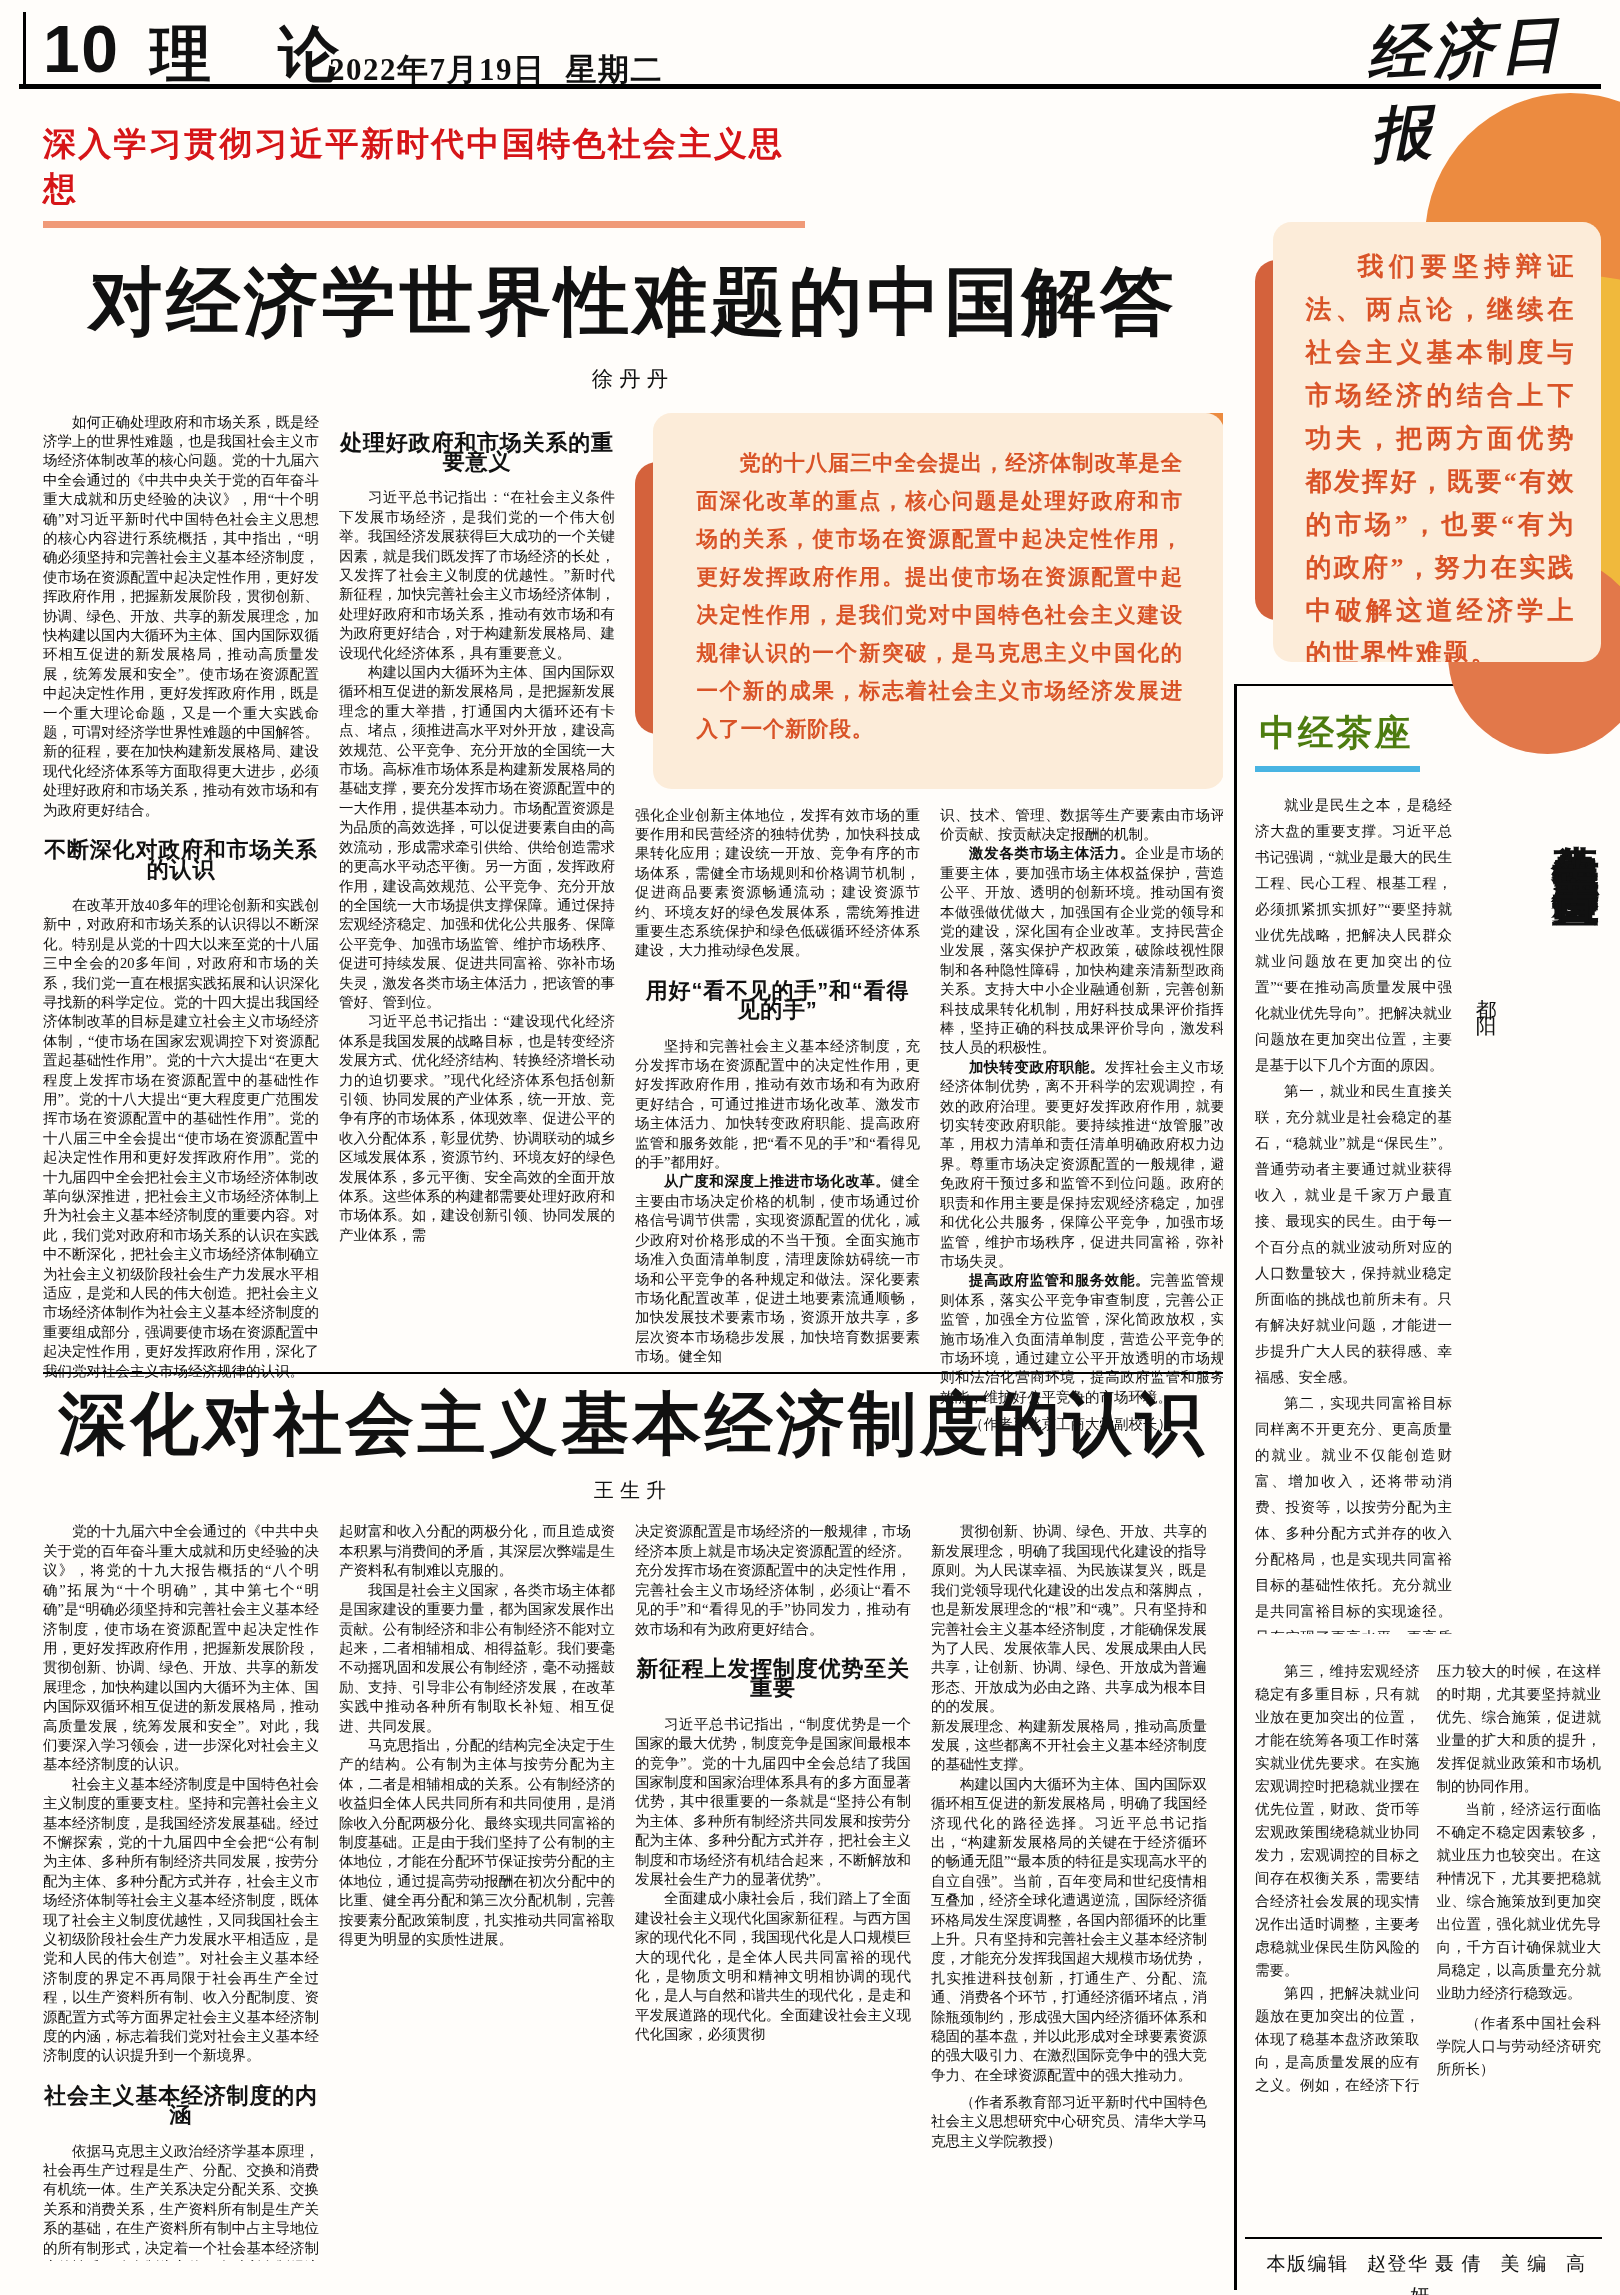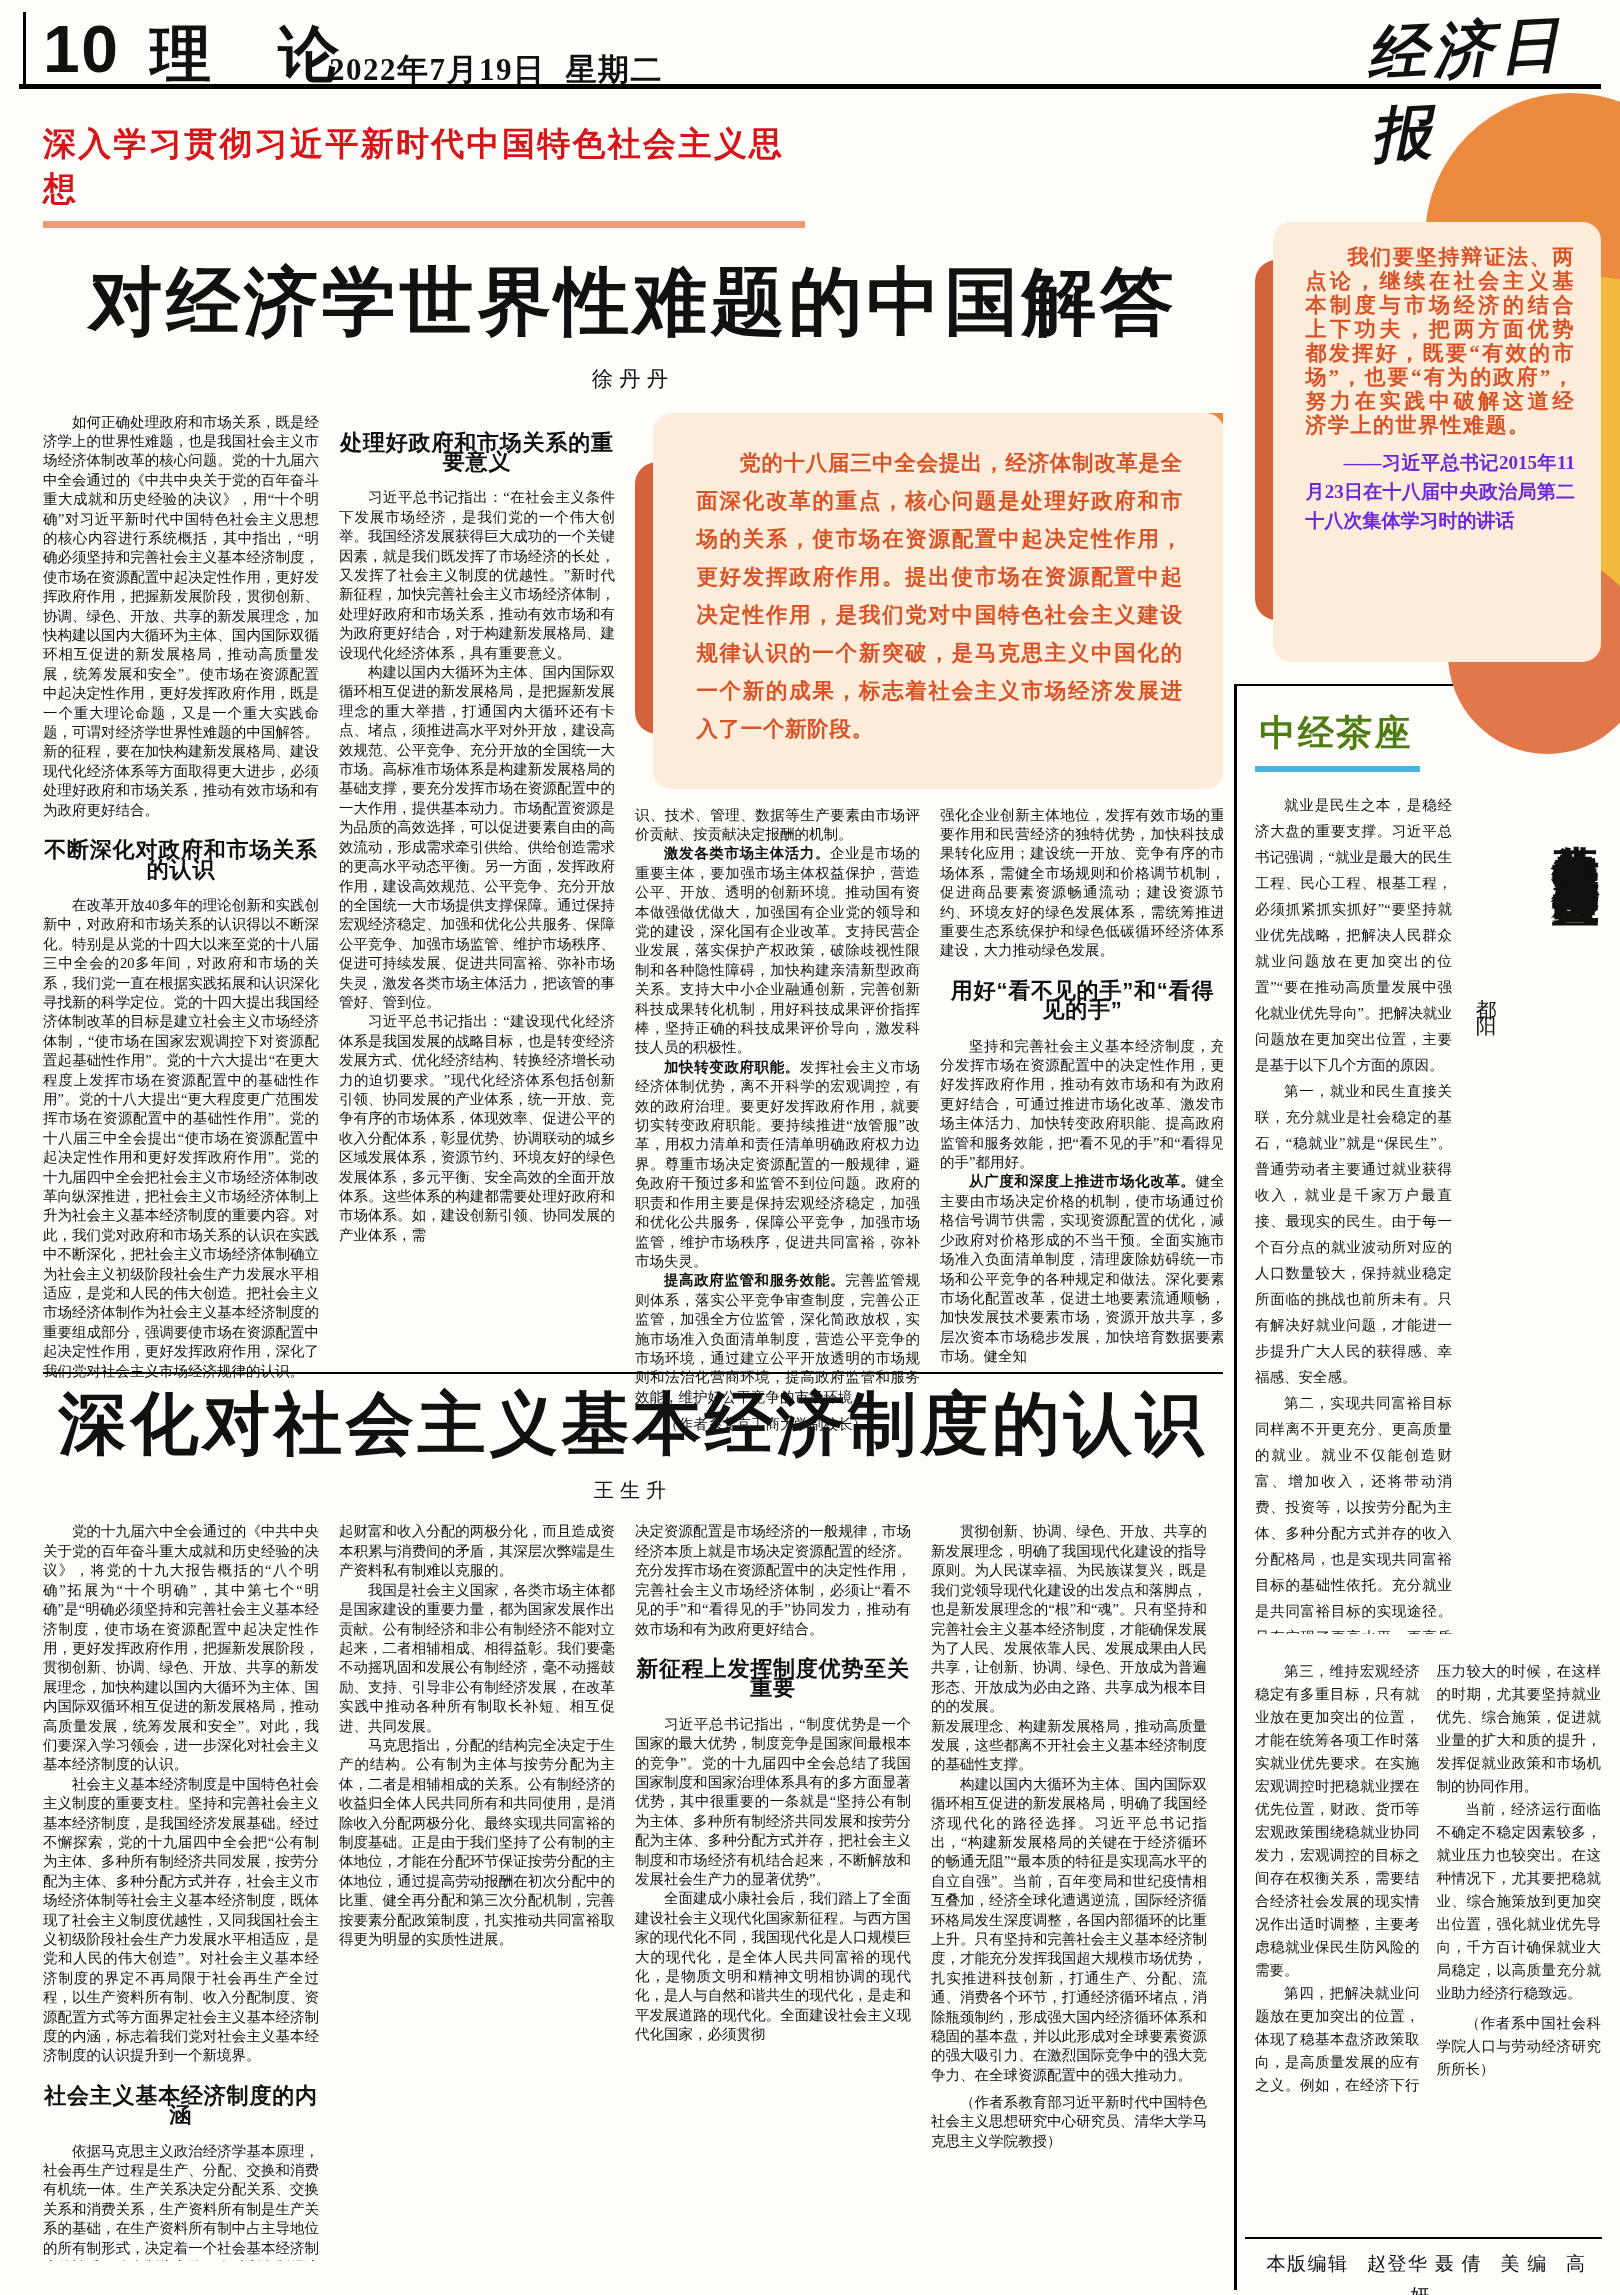--- a/index.html
+++ b/index.html
@@ -43,21 +43,21 @@
   .qc-bar{position:absolute;left:0;top:49px;width:44px;height:272px;background:#d4623c;border-radius:22px;}
   .qc-box{position:absolute;left:18.4px;top:0;right:0;bottom:0;background:#fcecd9;border-radius:18.4px;padding:31px 41px 12.2px 43px;overflow:hidden;z-index:2;}
   .qtext{color:#d95327;font-weight:bold;font-size:21.4px;line-height:38px;text-indent:2em;text-align:justify;letter-spacing:0.8px;margin:0;}
   .qattr{color:#6d28d9;font-weight:bold;font-size:20px;line-height:32px;margin:15.3px 0 0 0;text-indent:2em;text-align:justify;}
   .qr-wrap{position:relative;height:440px;margin-top:107px;}
   .qr-c1{right:-115px;top:-129px;width:291px;height:291px;background:#ec8b40;}
   .qr-c2{right:-153px;top:54px;width:337px;height:337px;background:#f0b93c;}
   .qr-c3{right:-46px;bottom:-92px;width:199px;height:199px;background:#e2784a;}
   .qr-bar{position:absolute;left:0;top:38px;width:43px;height:360px;background:#d4623c;border-radius:21.4px;}
   .qr-box{position:absolute;left:18.4px;top:0;right:0;bottom:0;background:#fcecd9;border-radius:18.4px;padding:23px 26px 9.2px 32px;overflow:hidden;z-index:2;}
-  .qr-box .qtext{font-size:21px;line-height:24px;letter-spacing:1.5px;}
+  .qr-box .qtext{font-size:26px;line-height:43px;letter-spacing:1.5px;}
   .qr-box .qattr{font-size:19px;line-height:29px;margin-top:10.7px;}
   
   .sidebar{position:absolute;left:1255px;top:115px;width:346px;}
   .teahouse{margin-top:47px;display:inline-block;border-bottom:6.1px solid #49b4e2;padding:0 7.7px 7.7px 4.6px;}
   .teahouse-t{font-family:"Liberation Sans","DejaVu Sans",sans-serif;font-size:36px;font-weight:900;color:#4d7c0f;letter-spacing:2.3px;}
   .sb-main{position:relative;height:848px;margin-top:20px;}
   .sb-text1{width:197px;height:842px;overflow:hidden;font-size:14.5px;line-height:26px;text-align:justify;}
   .sb-author{position:absolute;left:217px;top:191px;writing-mode:vertical-rl;font-size:20.7px;letter-spacing:18.4px;}
   .sb-vtitle{position:absolute;right:0;top:15.3px;writing-mode:vertical-rl;font-family:"Liberation Sans","DejaVu Sans",sans-serif;font-weight:900;font-size:47px;letter-spacing:2.3px;line-height:1.05;}
   .sb-text2{margin-top:20px;column-count:2;column-gap:17px;height:568px;overflow:hidden;font-size:14.5px;line-height:23px;text-align:justify;}
@@ -103,31 +103,31 @@
         <div class="circ qc-c1"></div>
         <div class="circ qc-c2"></div>
         <div class="qc-bar"></div>
         <div class="qc-box">
           <p class="qtext">党的十八届三中全会提出，经济体制改革是全面深化改革的重点，核心问题是处理好政府和市场的关系，使市场在资源配置中起决定性作用，更好发挥政府作用。提出使市场在资源配置中起决定性作用，是我们党对中国特色社会主义建设规律认识的一个新突破，是马克思主义中国化的一个新的成果，标志着社会主义市场经济发展进入了一个新阶段。</p>
 
         </div>
       </div>
       <div class="a1-lower">
         <div class="ncol w372">
+          <p class="p" style="text-indent:0;">强化企业创新主体地位，发挥有效市场的重要作用和民营经济的独特优势，加快科技成果转化应用；建设统一开放、竞争有序的市场体系，需健全市场规则和价格调节机制，促进商品要素资源畅通流动；建设资源节约、环境友好的绿色发展体系，需统筹推进重要生态系统保护和绿色低碳循环经济体系建设，大力推动绿色发展。</p>
+          <h3 class="sub">用好“看不见的手”和“看得见的手”</h3>
+          <p class="p">坚持和完善社会主义基本经济制度，充分发挥市场在资源配置中的决定性作用，更好发挥政府作用，推动有效市场和有为政府更好结合，可通过推进市场化改革、激发市场主体活力、加快转变政府职能、提高政府监管和服务效能，把“看不见的手”和“看得见的手”都用好。</p>
+          <p class="p"><span class="lead">从广度和深度上推进市场化改革。</span><span>健全主要由市场决定价格的机制，使市场通过价格信号调节供需，实现资源配置的优化，减少政府对价格形成的不当干预。全面实施市场准入负面清单制度，清理废除妨碍统一市场和公平竞争的各种规定和做法。深化要素市场化配置改革，促进土地要素流通顺畅，加快发展技术要素市场，资源开放共享，多层次资本市场稳步发展，加快培育数据要素市场。健全知</span></p>
+        </div>
+        <div class="ncol w372">
           <p class="p" style="text-indent:0;">识、技术、管理、数据等生产要素由市场评价贡献、按贡献决定报酬的机制。</p>
           <p class="p"><span class="lead">激发各类市场主体活力。</span><span>企业是市场的重要主体，要加强市场主体权益保护，营造公平、开放、透明的创新环境。推动国有资本做强做优做大，加强国有企业党的领导和党的建设，深化国有企业改革。支持民营企业发展，落实保护产权政策，破除歧视性限制和各种隐性障碍，加快构建亲清新型政商关系。支持大中小企业融通创新，完善创新科技成果转化机制，用好科技成果评价指挥棒，坚持正确的科技成果评价导向，激发科技人员的积极性。</span></p>
           <p class="p"><span class="lead">加快转变政府职能。</span><span>发挥社会主义市场经济体制优势，离不开科学的宏观调控，有效的政府治理。要更好发挥政府作用，就要切实转变政府职能。要持续推进“放管服”改革，用权力清单和责任清单明确政府权力边界。尊重市场决定资源配置的一般规律，避免政府干预过多和监管不到位问题。政府的职责和作用主要是保持宏观经济稳定，加强和优化公共服务，保障公平竞争，加强市场监管，维护市场秩序，促进共同富裕，弥补市场失灵。</span></p>
           <p class="p"><span class="lead">提高政府监管和服务效能。</span><span>完善监管规则体系，落实公平竞争审查制度，完善公正监管，加强全方位监管，深化简政放权，实施市场准入负面清单制度，营造公平竞争的市场环境，通过建立公平开放透明的市场规则和法治化营商环境，提高政府监管和服务效能，维护好公平竞争的市场环境。</span></p>
           <p class="attr">（作者系北京工商大学副校长）</p>
-        </div>
-        <div class="ncol w372">
-          <p class="p" style="text-indent:0;">强化企业创新主体地位，发挥有效市场的重要作用和民营经济的独特优势，加快科技成果转化应用；建设统一开放、竞争有序的市场体系，需健全市场规则和价格调节机制，促进商品要素资源畅通流动；建设资源节约、环境友好的绿色发展体系，需统筹推进重要生态系统保护和绿色低碳循环经济体系建设，大力推动绿色发展。</p>
-          <h3 class="sub">用好“看不见的手”和“看得见的手”</h3>
-          <p class="p">坚持和完善社会主义基本经济制度，充分发挥市场在资源配置中的决定性作用，更好发挥政府作用，推动有效市场和有为政府更好结合，可通过推进市场化改革、激发市场主体活力、加快转变政府职能、提高政府监管和服务效能，把“看不见的手”和“看得见的手”都用好。</p>
-          <p class="p"><span class="lead">从广度和深度上推进市场化改革。</span><span>健全主要由市场决定价格的机制，使市场通过价格信号调节供需，实现资源配置的优化，减少政府对价格形成的不当干预。全面实施市场准入负面清单制度，清理废除妨碍统一市场和公平竞争的各种规定和做法。深化要素市场化配置改革，促进土地要素流通顺畅，加快发展技术要素市场，资源开放共享，多层次资本市场稳步发展，加快培育数据要素市场。健全知</span></p>
         </div>
       </div>
     </div>
   </div>
 </div>
 
 <div class="main" style="top:1387px;">
   <div class="a1-title" style="margin-top:0;font-size:68px;">深化对社会主义基本经济制度的认识</div>
   <div class="byline" style="margin-top:15.3px;font-size:20px;">王生升</div>
   <div class="a1-body" style="margin-top:18.4px;height:739px;">

